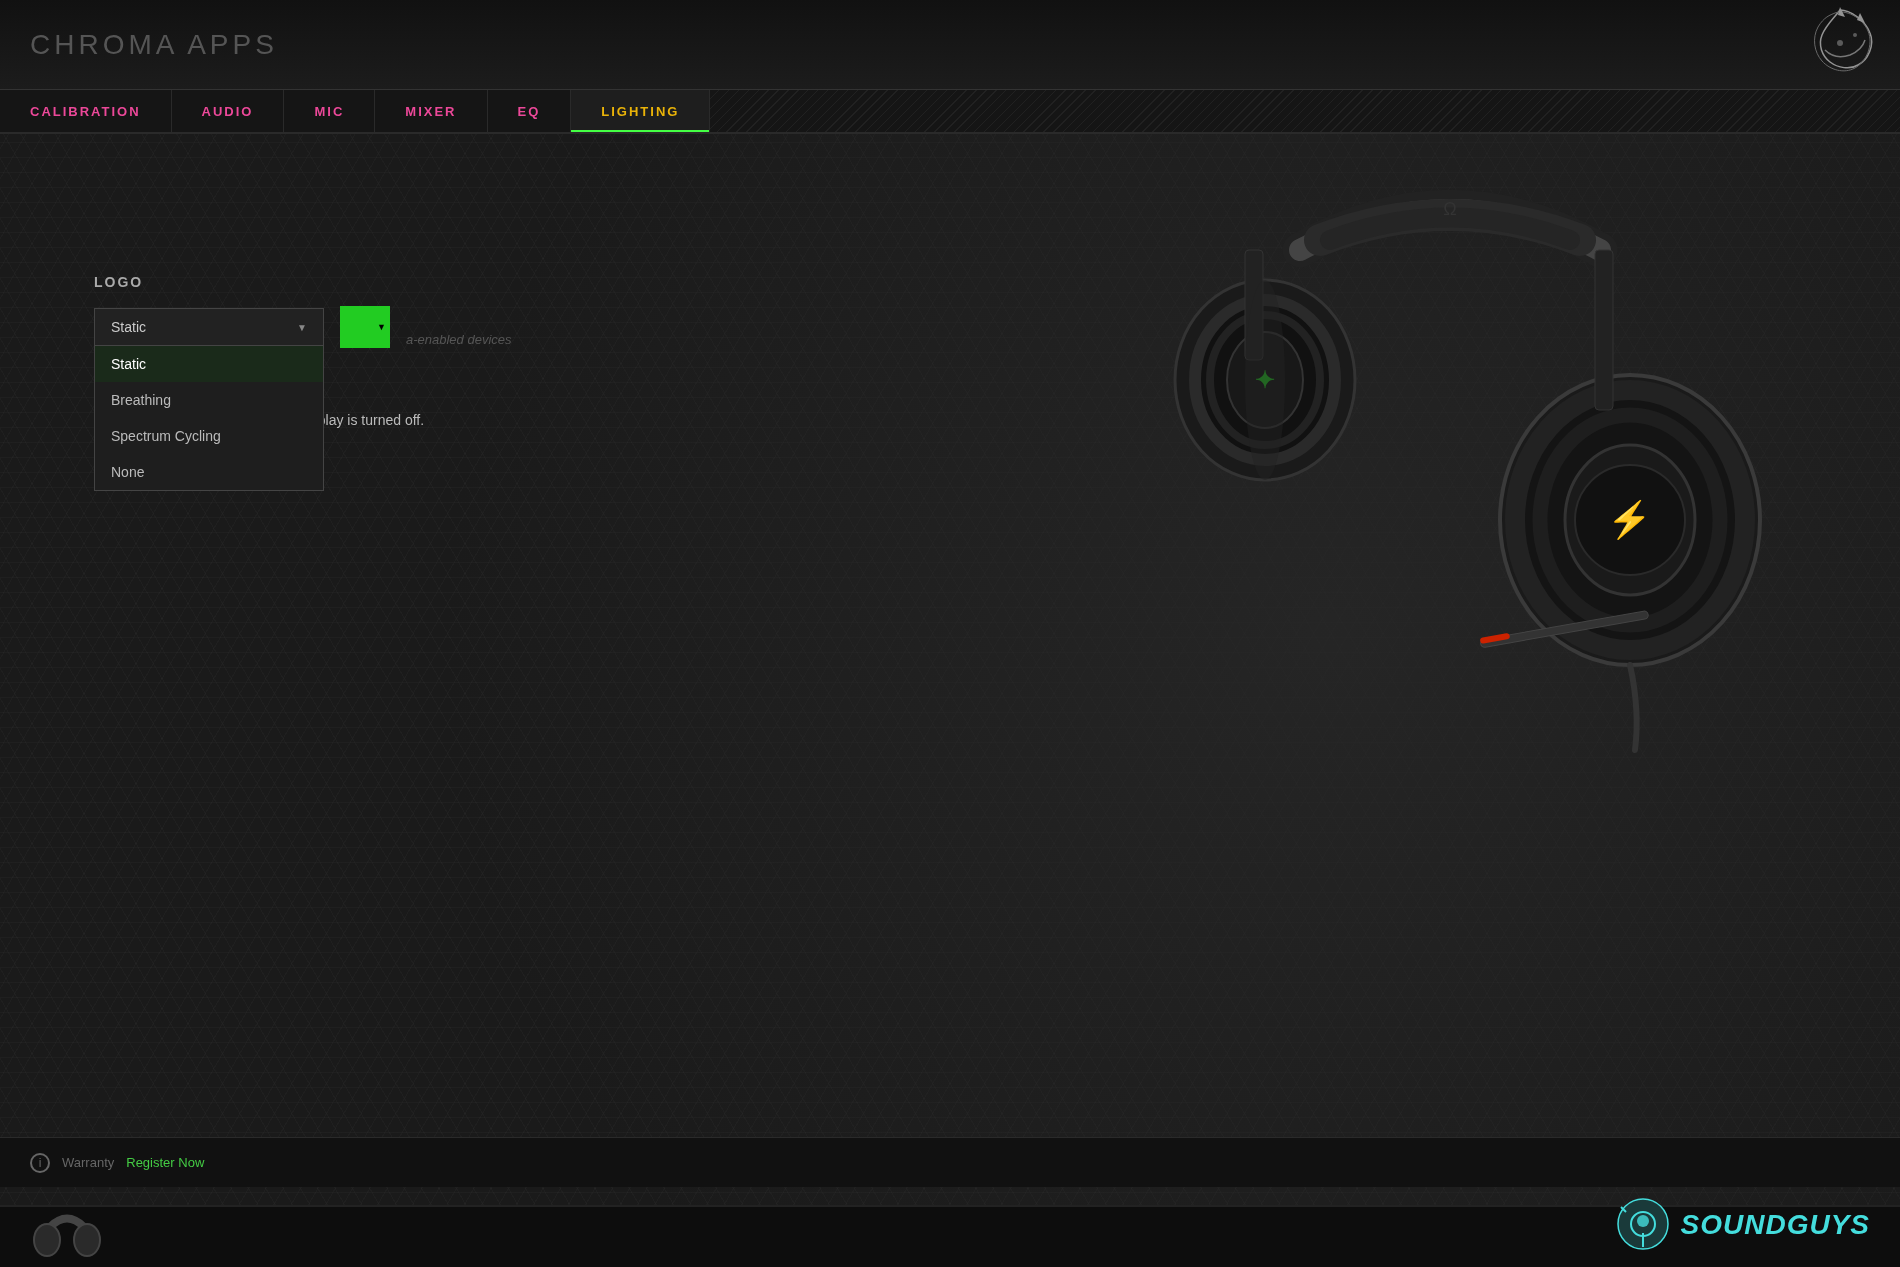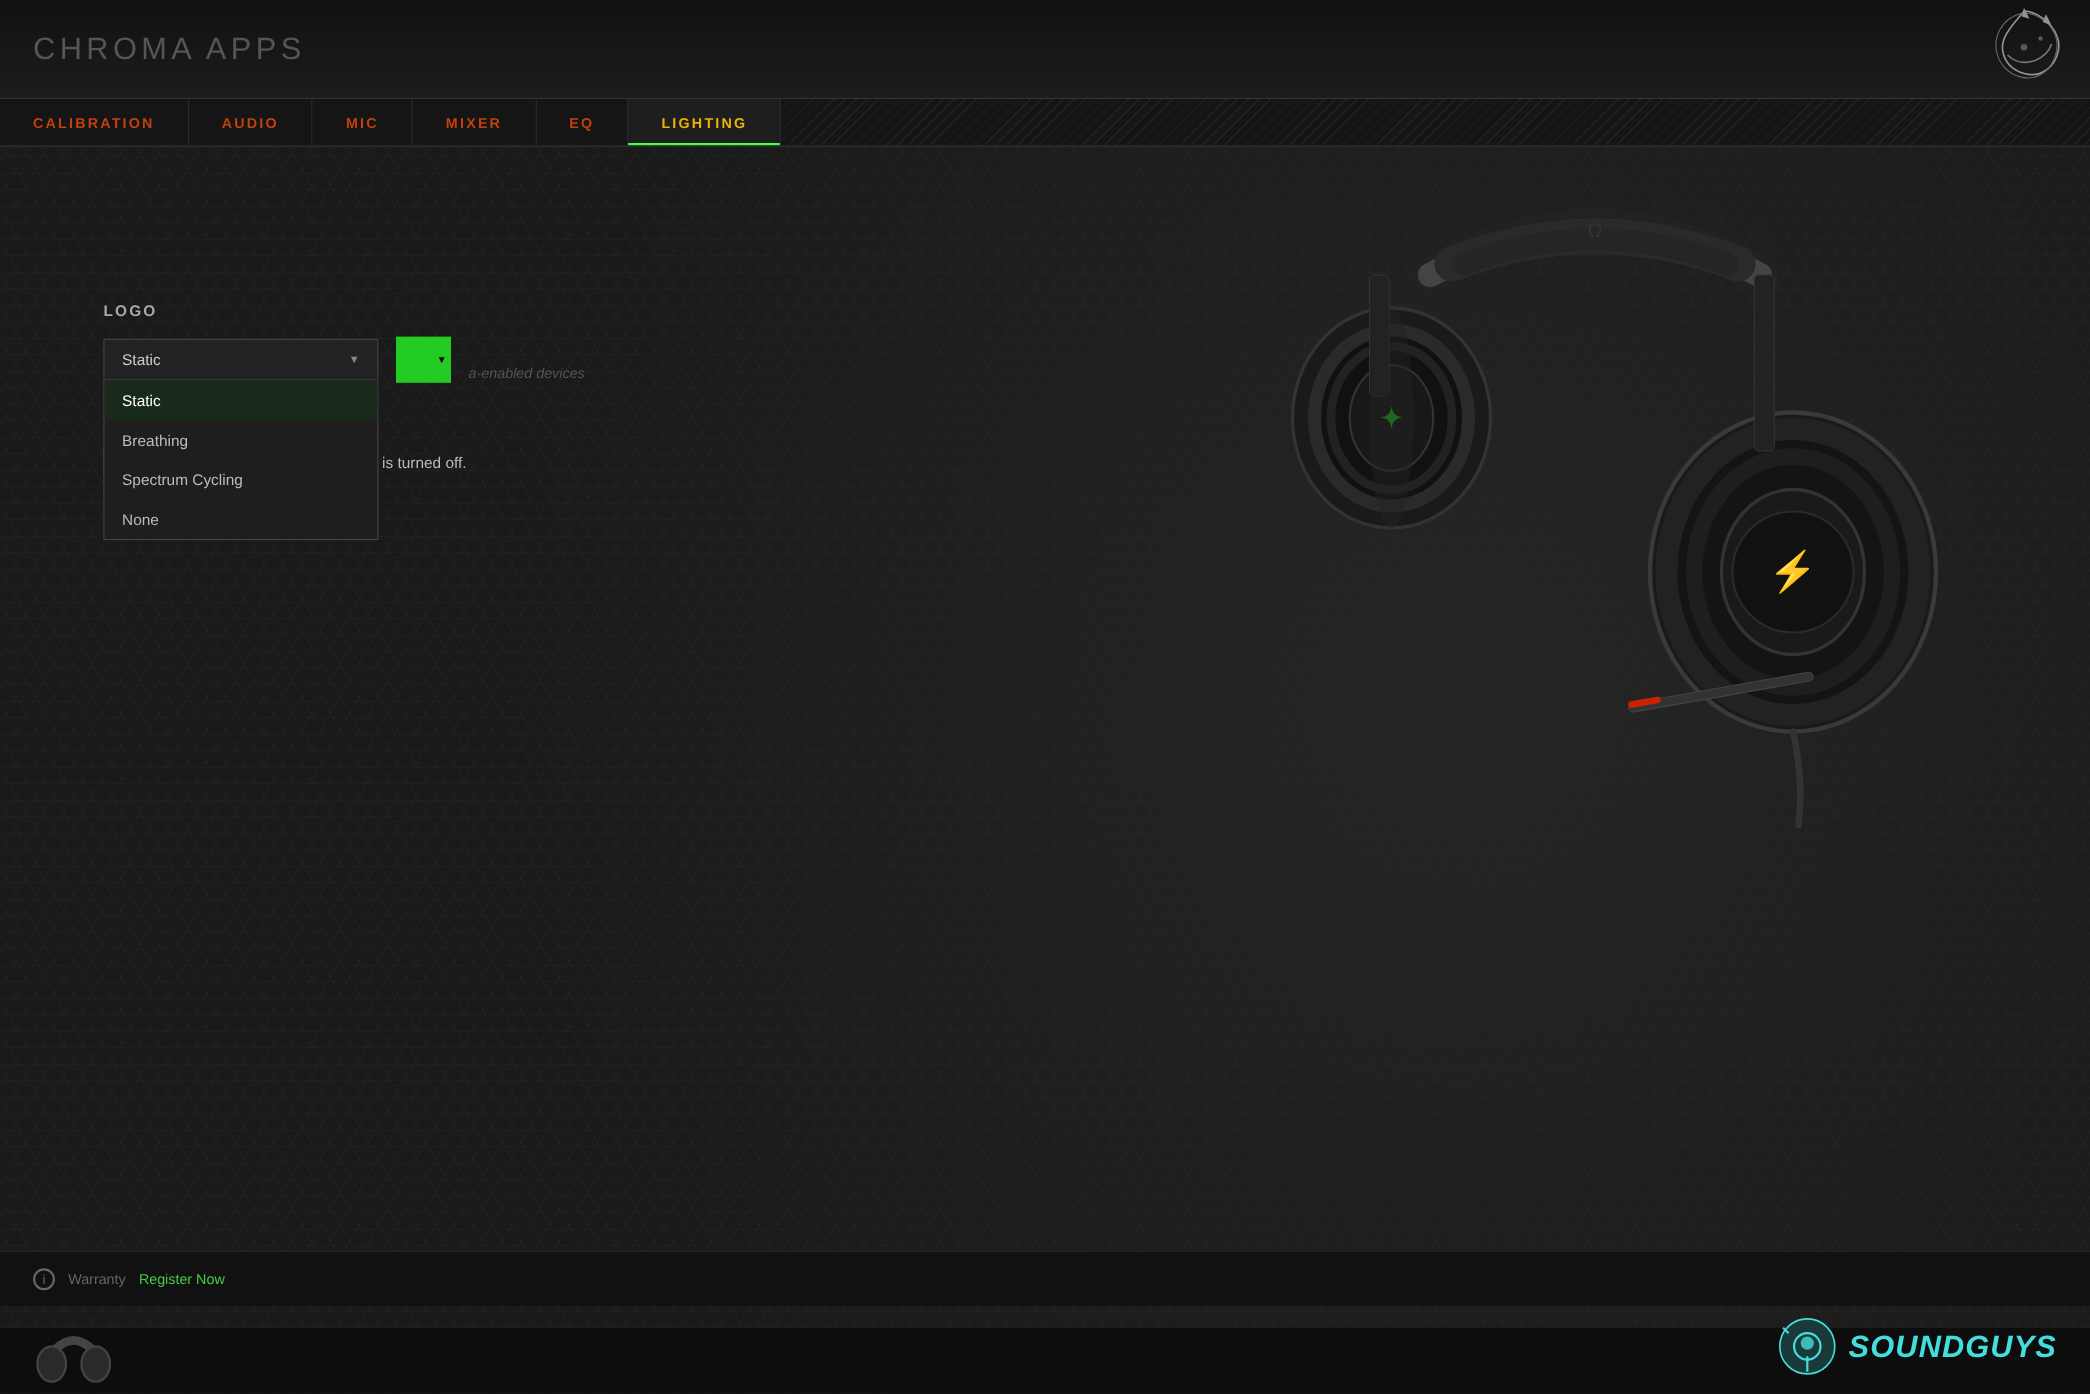--- a/index.html
+++ b/index.html
@@ -75,21 +75,21 @@
     }
 
     .nav-tab {
       display: flex;
       align-items: center;
       padding: 0 30px;
       font-size: 13px;
       font-weight: 600;
       letter-spacing: 2px;
       text-transform: uppercase;
-      color: #c2410c;
+      color: #ec4899;
       cursor: pointer;
       border-right: 1px solid #2a2a2a;
       transition: color 0.2s;
       position: relative;
     }
 
     .nav-tab.active {
       color: #eab308;
       background: #1e1e1e;
     }
@@ -144,21 +144,21 @@
     
     .dropdown-row {
       display: flex;
       align-items: center;
       gap: 16px;
       margin-bottom: 20px;
     }
 
     .effect-dropdown {
       position: relative;
-      width: 250px;
+      width: 230px;
     }
 
     .dropdown-selected {
       background: #222;
       border: 1px solid #444;
       color: #ccc;
       padding: 10px 16px;
       font-size: 14px;
       display: flex;
       align-items: center;

